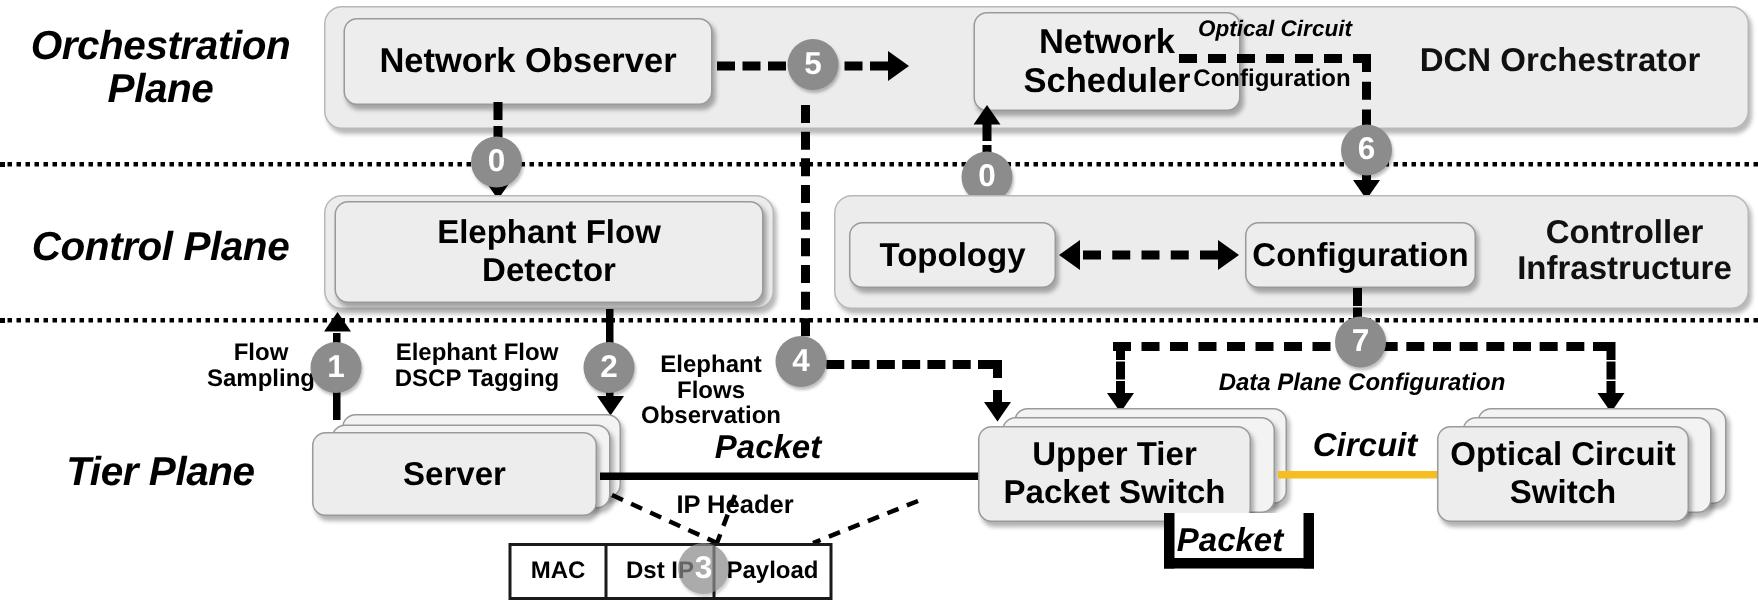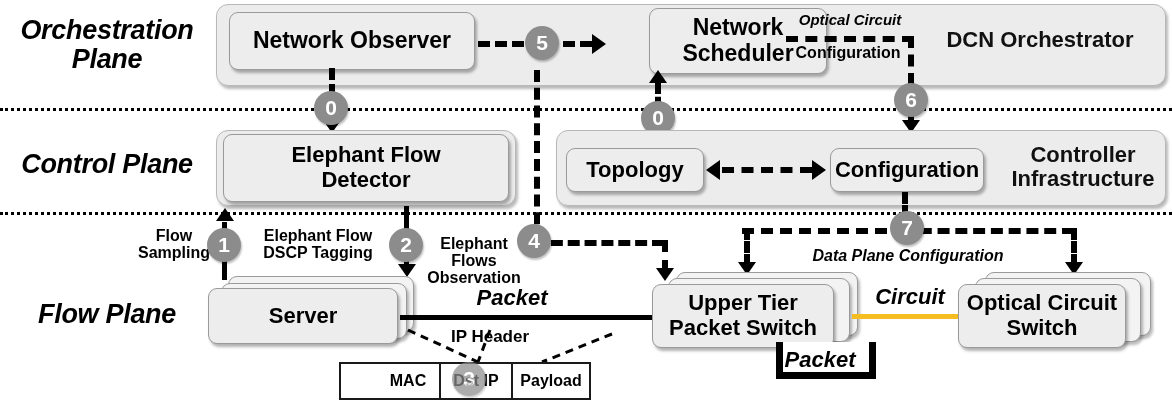--- a/index.html
+++ b/index.html
@@ -90,21 +90,21 @@
 <div id="stage">
 
   <div class="divider" style="top:108px;"></div>
   <div class="divider" style="top:212px;"></div>
 
   <div class="plane-label" style="left:2px;top:16px;width:210px;font-size:27px;">
     <div>Orchestration</div>
     <div>Plane</div>
   </div>
   <div class="plane-label" style="left:0px;top:150px;width:214px;font-size:27px;">Control Plane</div>
-  <div class="plane-label" style="left:0px;top:300px;width:214px;font-size:27px;">Flow Plane</div>
+  <div class="plane-label" style="left:0px;top:300px;width:214px;font-size:27px;">Tier Plane</div>
 
   <div class="container-box" style="left:216px;top:4px;width:948px;height:80px;"></div>
   <div class="container-title" style="left:920px;top:28px;width:240px;font-size:22px;">DCN Orchestrator</div>
 
   <div class="node" style="left:229px;top:12px;width:244px;height:56px;font-size:23px;">Network Observer</div>
 
   <div class="node" style="left:609px;top:8px;width:176px;height:64px;font-size:23px;flex-direction:column;margin-left:40px;">
     <span>Network</span>
     <span>Scheduler</span>
   </div>
@@ -216,19 +216,19 @@
   </div>
 
   <div class="edge-label" style="left:430px;top:328px;width:120px;font-size:17px;">IP Header</div>
   <svg style="position:absolute;left:330px;top:330px;width:330px;height:40px;overflow:visible;">
     <line x1="78" y1="0" x2="148" y2="32" stroke="#000" stroke-width="3" stroke-dasharray="8,6"></line>
     <line x1="160" y1="0" x2="148" y2="32" stroke="#000" stroke-width="3" stroke-dasharray="8,6"></line>
     <line x1="282" y1="4" x2="212" y2="32" stroke="#000" stroke-width="3" stroke-dasharray="8,6"></line>
   </svg>
 
   <div class="pkt-table" style="left:339px;top:362px;">
-    <div class="pkt-cell" style="width:64px;margin-left:36px;">MAC</div>
+    <div class="pkt-cell" style="width:64px;">MAC</div>
     <div class="pkt-cell" style="width:72px;">Dst IP</div>
     <div class="pkt-cell" style="width:76px;">Payload</div>
   </div>
   <div class="badge" style="left:452px;top:362px;opacity:.72;">3</div>
 
 </div>
 
 </body></html>

